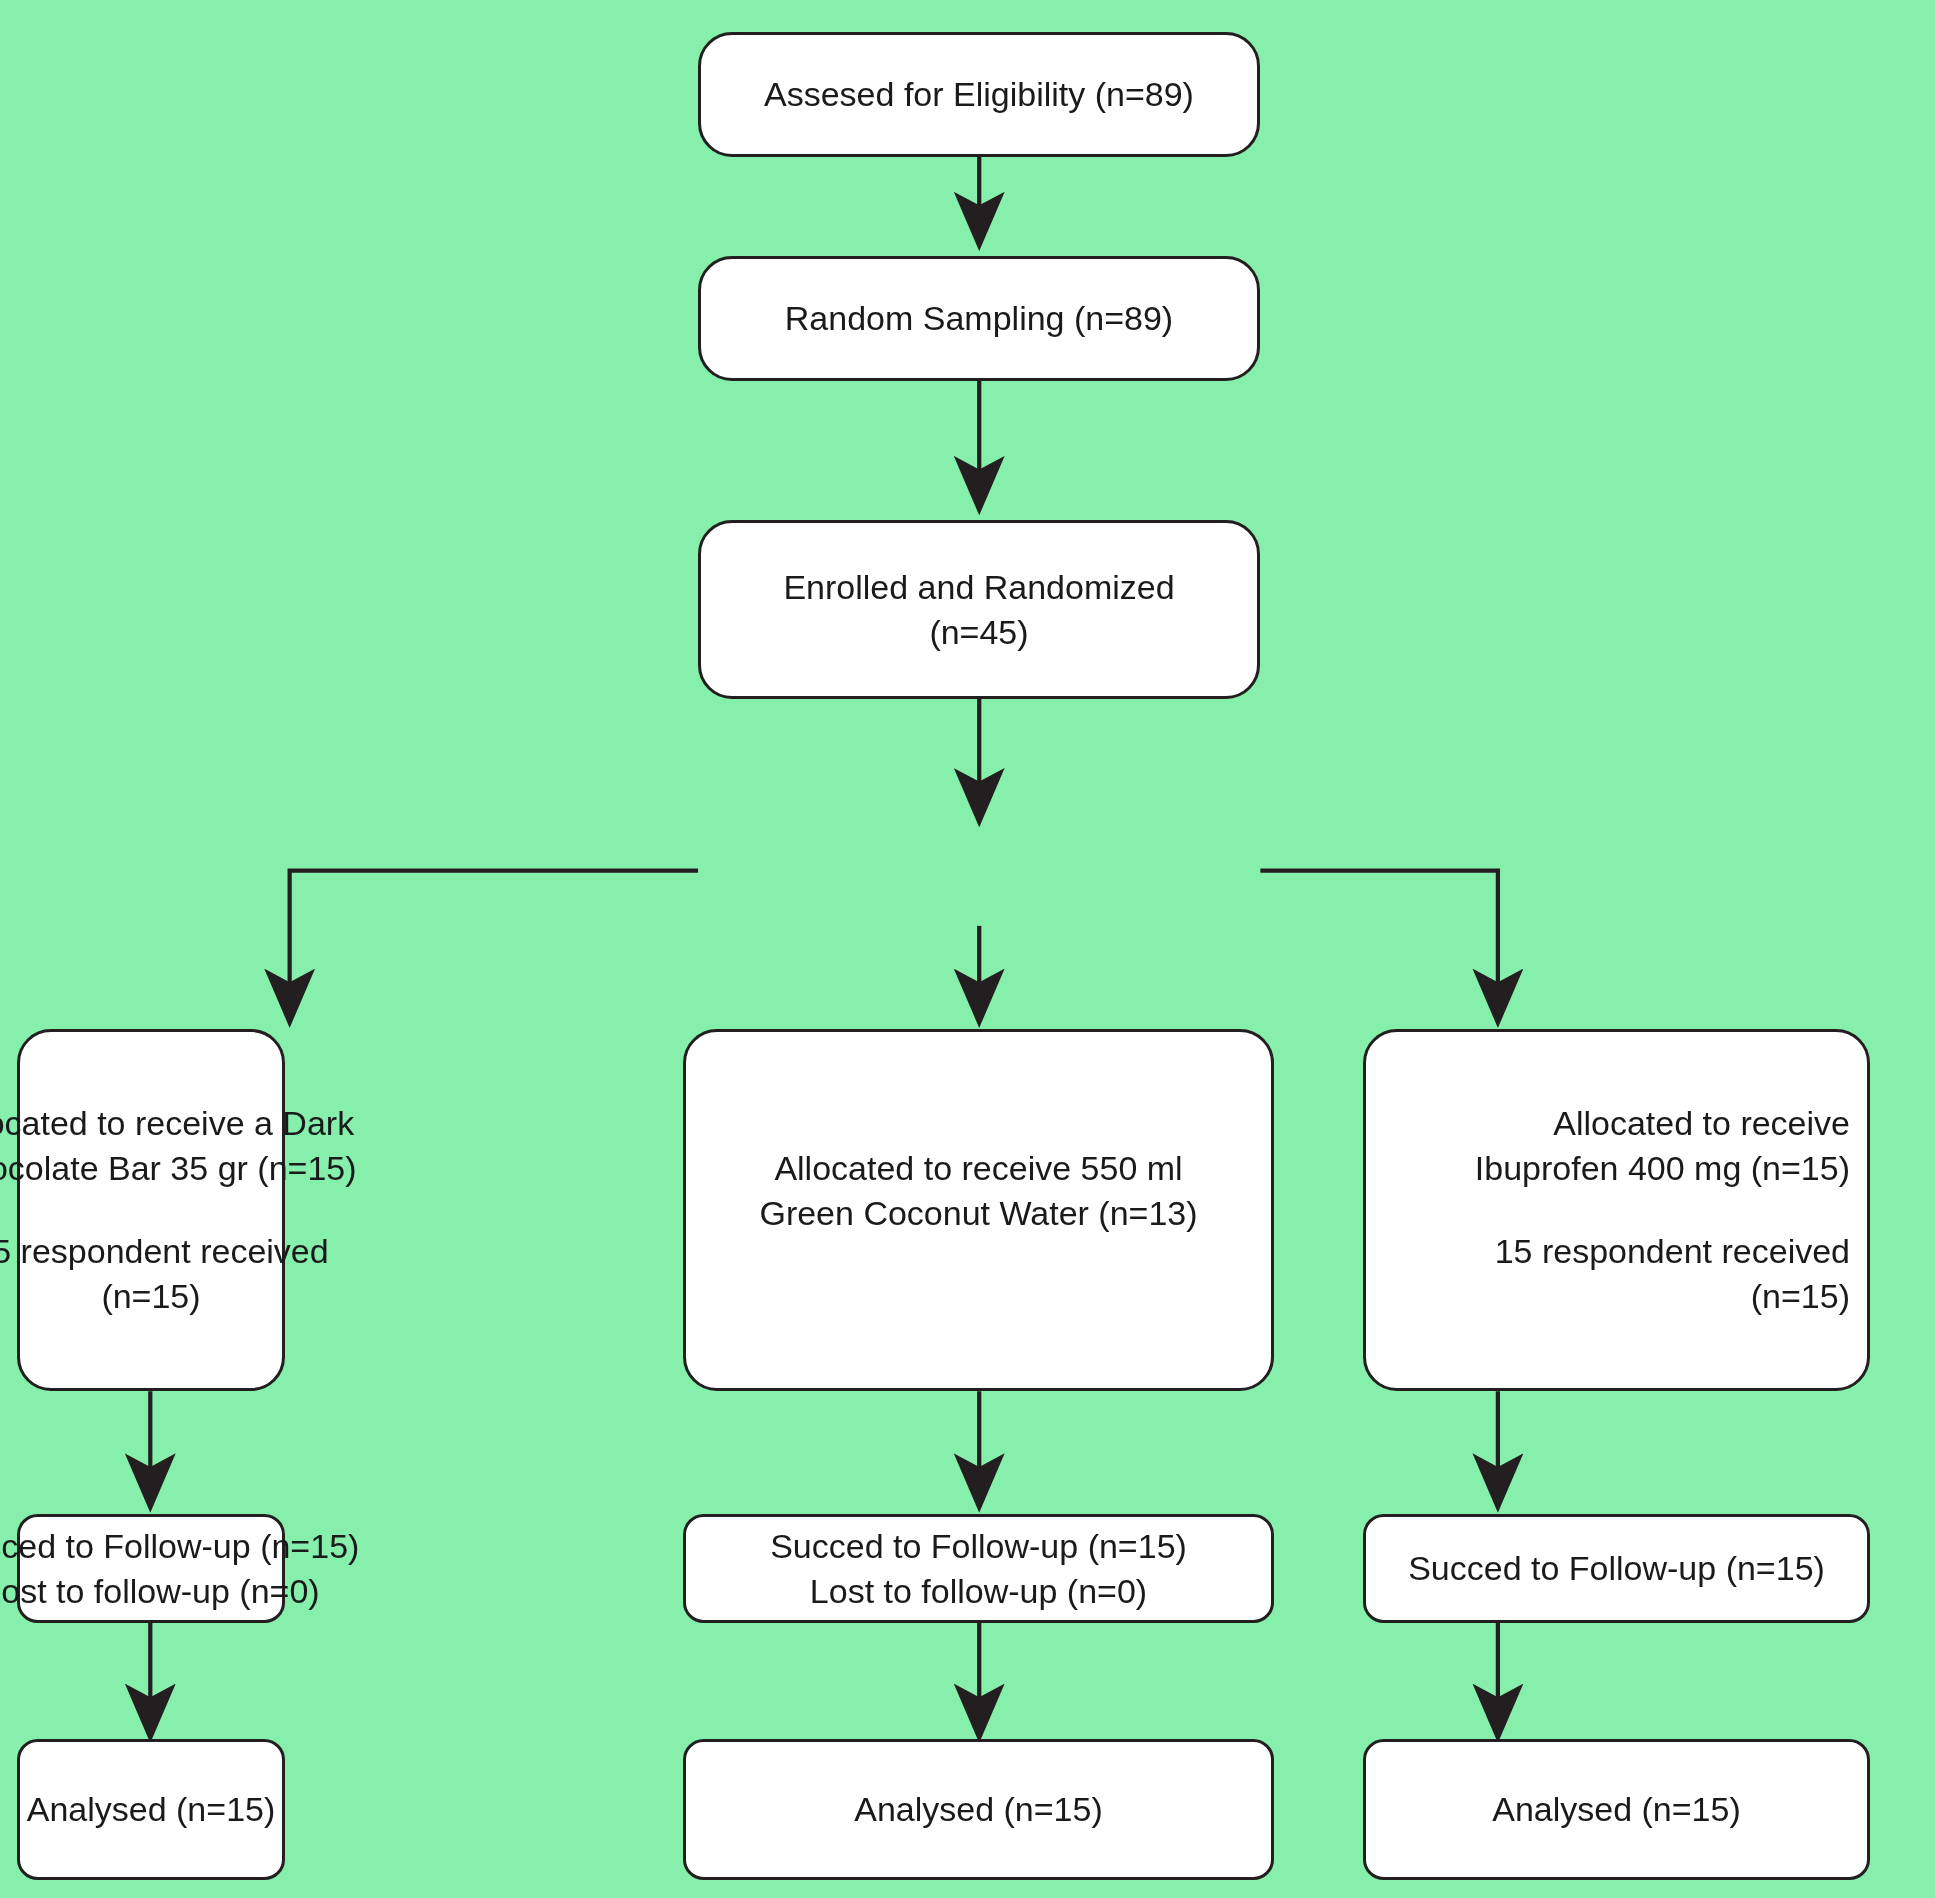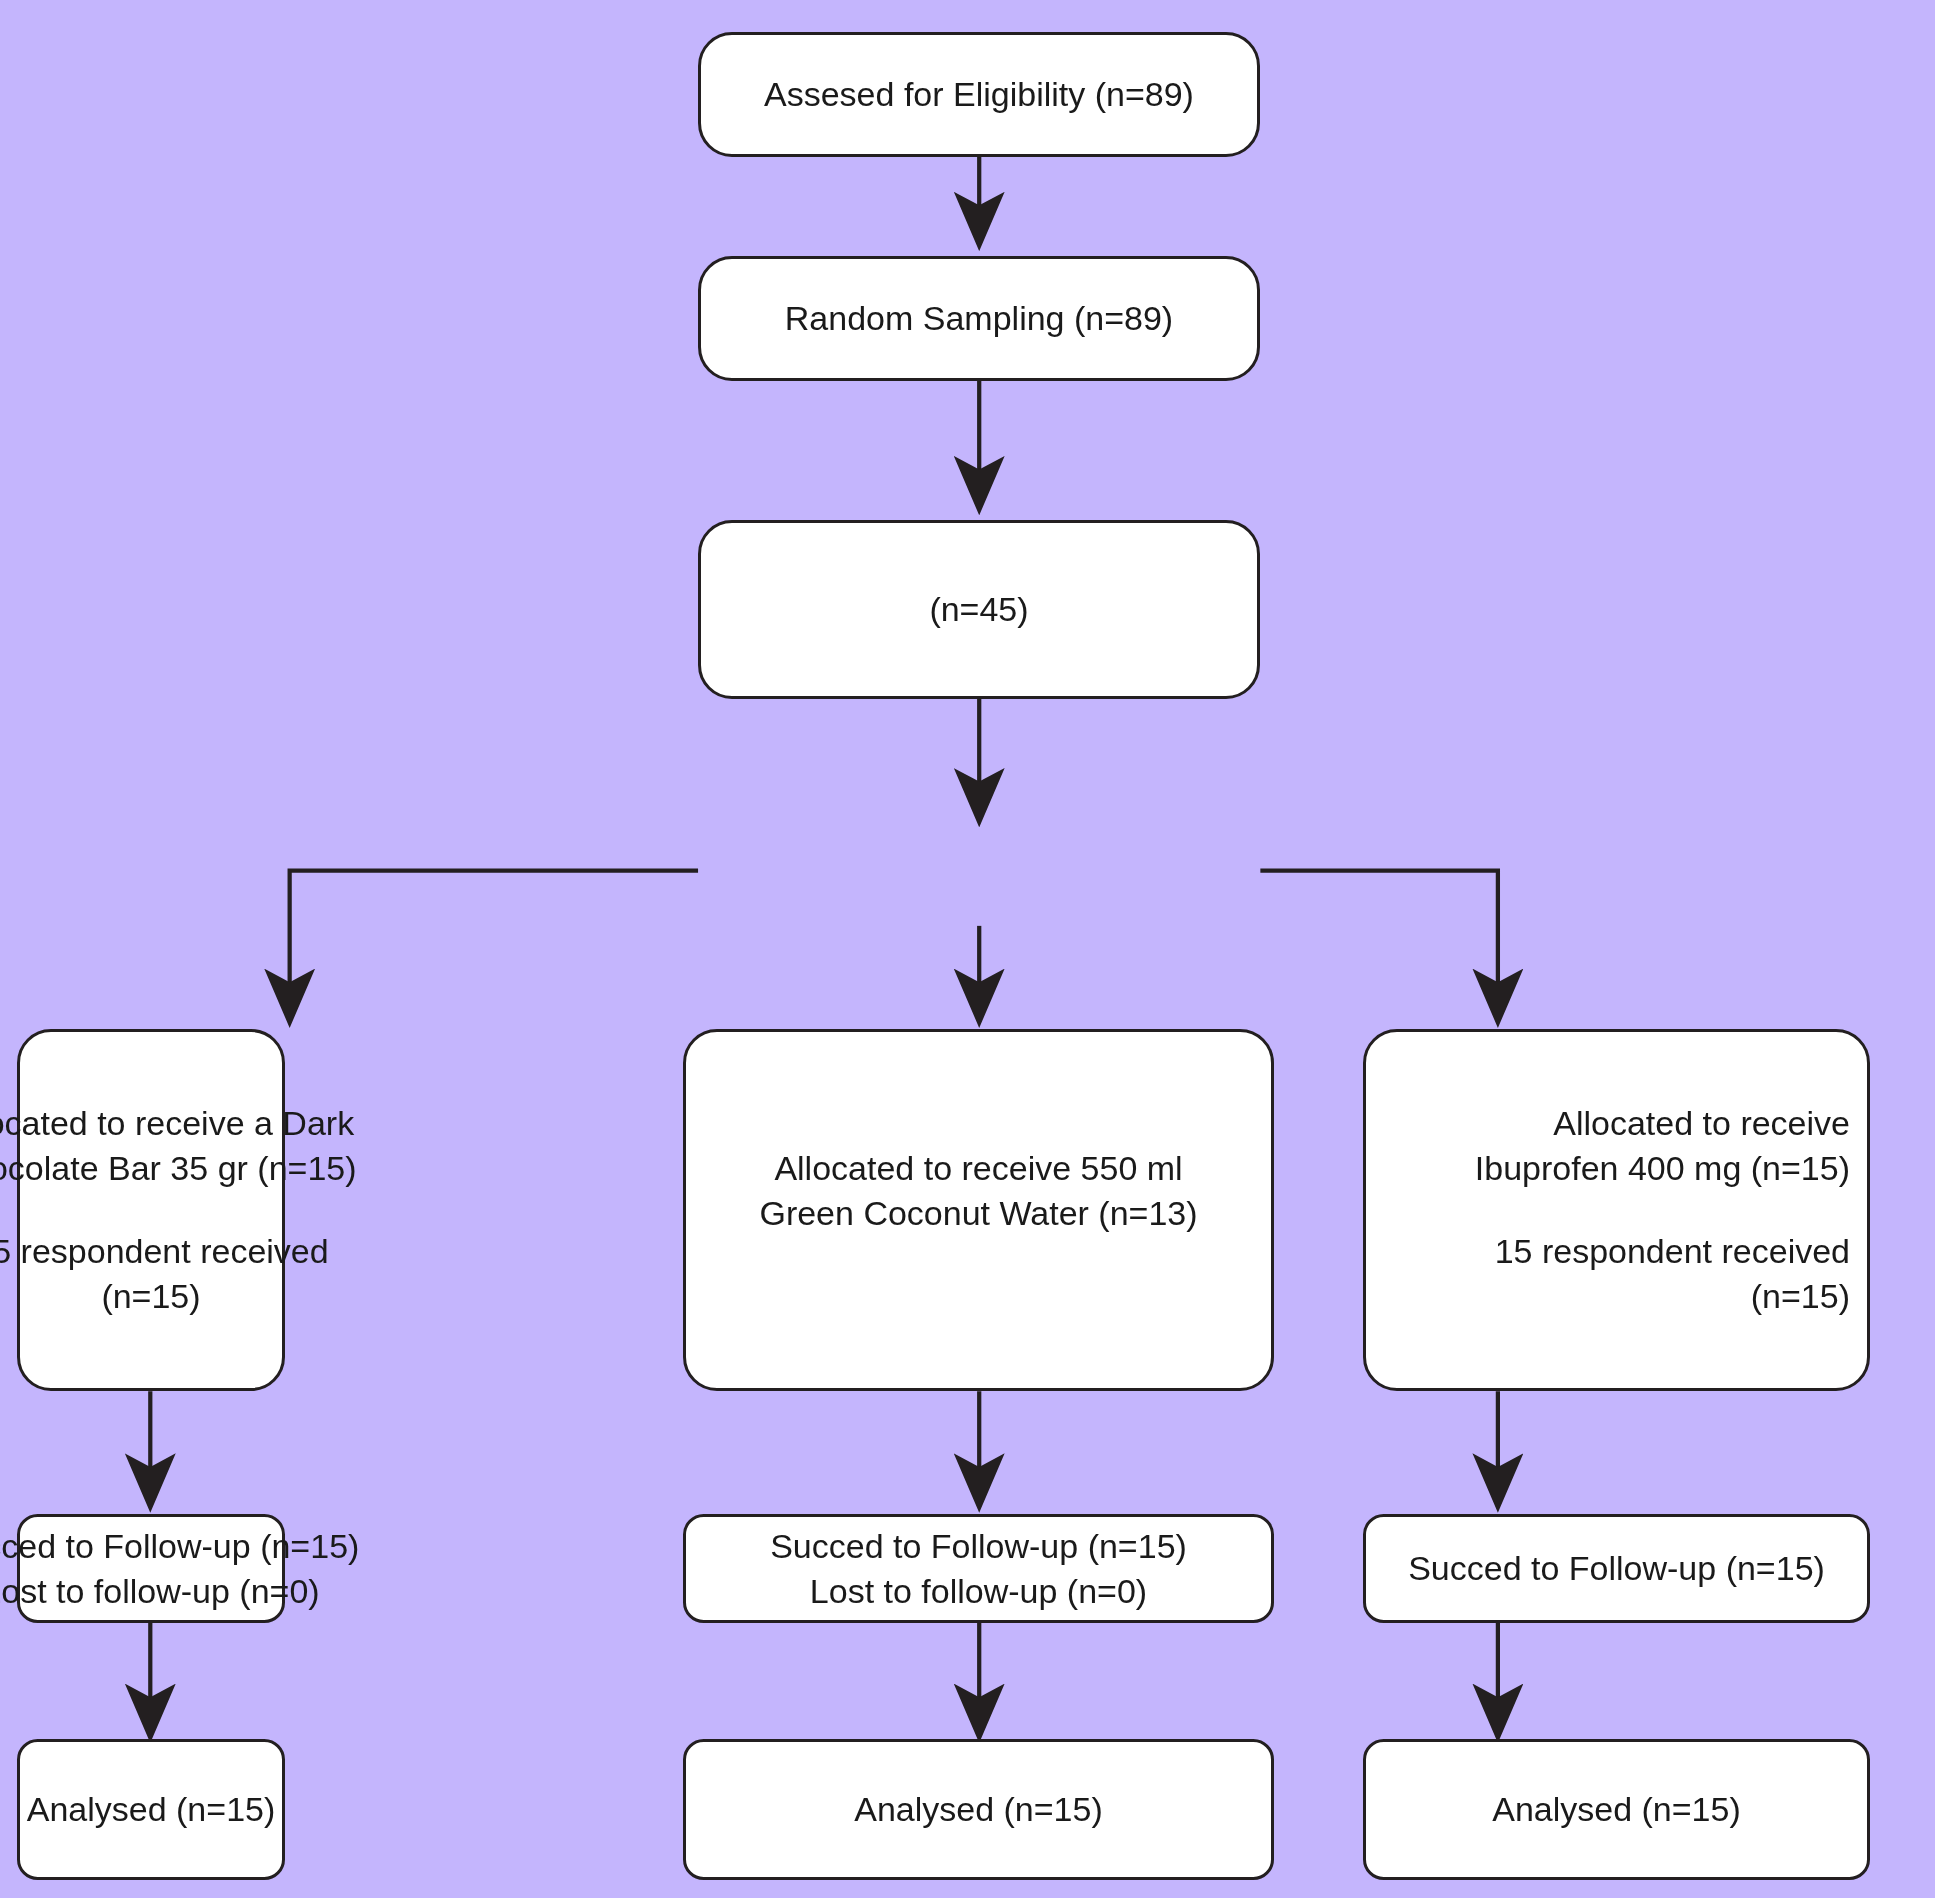--- a/index.html
+++ b/index.html
@@ -4,21 +4,21 @@
 <style>
   html, body {
     margin: 0;
     padding: 0;
     background: #ffffff;
   }
   #stage {
     position: relative;
     width: 1936px;
     height: 1899px;
-    background: #c4b5fd;
+    background: #86efac;
     font-family: "Liberation Sans", sans-serif;
     overflow: hidden;
   }
   #flow-svg {
     position: absolute;
     top: 0;
     left: 0;
     width: 1936px;
     height: 1899px;
   }
@@ -76,20 +76,21 @@
 
   <div class="node" style="left:698px; top:31.5px; width:562px; height:125px;">
     <span class="line">Assesed for Eligibility (n=89)</span>
   </div>
 
   <div class="node" style="left:698px; top:256px; width:562px; height:125px;">
     <span class="line">Random Sampling (n=89)</span>
   </div>
 
   <div class="node" style="left:698px; top:520px; width:562px; height:179px;">
+    <span class="line">Enrolled and Randomized</span>
     <span class="line">(n=45)</span>
   </div>
 
 
   <div class="node" style="left:17px; top:1029px; width:268px; height:362px;">
     <span class="line">Allocated to receive a Dark</span>
     <span class="line">Chocolate Bar 35 gr (n=15)</span>
     <span class="spacer"></span>
     <span class="line">15 respondent received</span>
     <span class="line">(n=15)</span>

